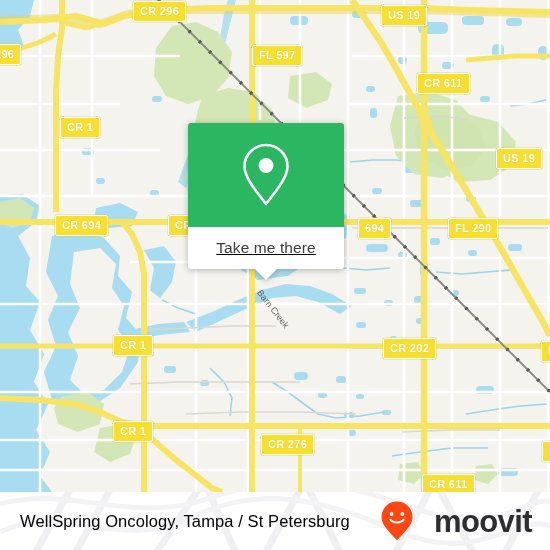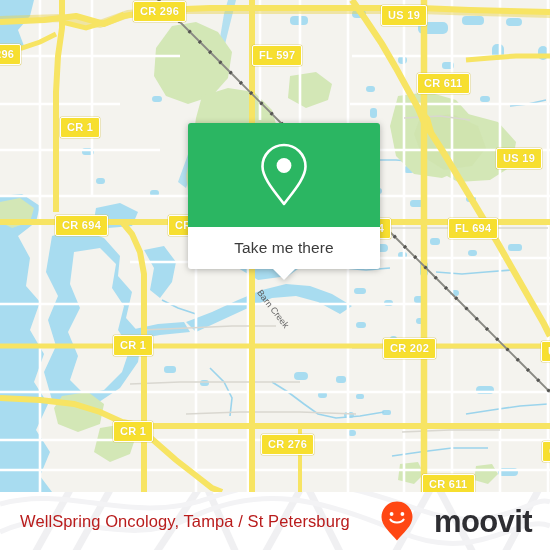--- a/index.html
+++ b/index.html
@@ -61,23 +61,24 @@
     font-size: 9px;
     color: #5e5e5e;
     white-space: nowrap;
     transform-origin: left center;
   }
 
   
   #callout {
     position: absolute;
     left: 188px; top: 123px;
-    width: 192px;
+    width: 156px;
     z-index: 40;
     filter: drop-shadow(0 1px 3px rgba(0,0,0,0.28));
+    text-decoration: underline;
   }
   #callout-head {
     height: 104px;
     background: #2bb662;
     border-radius: 3px 3px 0 0;
     display: flex;
     align-items: center;
     justify-content: center;
   }
   #callout-foot {
@@ -114,21 +115,21 @@
   #footer-watermark {
     position: absolute;
     left: 0; top: 0; width: 550px; height: 58px;
     opacity: 1;
   }
   #footer-title {
     position: absolute;
     left: 20px; top: 50%;
     transform: translateY(-50%);
     font-size: 16.5px;
-    color: #b91c1c;
+    color: #000000;
     letter-spacing: .1px;
     white-space: nowrap;
     z-index: 3;
   }
   #moovit-logo {
     position: absolute;
     right: 18px; top: 50%;
     transform: translateY(-50%);
     display: flex;
     align-items: center;
@@ -386,21 +387,21 @@
     <div id="shield-layer">
         <div class="shield" style="left: 133px; top: 1px;">CR 296</div>
         <div class="shield" style="left: -12px; top: 44px;">296</div>
         <div class="shield" style="left: 252px; top: 45px;">FL 597</div>
         <div class="shield" style="left: 417px; top: 73px;">CR 611</div>
         <div class="shield" style="left: 381px; top: 5px;">US 19</div>
         <div class="shield" style="left: 496px; top: 148px;">US 19</div>
         <div class="shield" style="left: 60px; top: 117px;">CR 1</div>
         <div class="shield" style="left: 55px; top: 215px;">CR 694</div>
         <div class="shield" style="left: 168px; top: 215px;">CR 694</div>
-        <div class="shield" style="left: 448px; top: 218px;">FL 694</div>
+        <div class="shield" style="left: 448px; top: 218px;">FL 290</div>
         <div class="shield" style="left: 358px; top: 218px;">694</div>
         <div class="shield" style="left: 383px; top: 338px;">CR 202</div>
         <div class="shield" style="left: 113px; top: 335px;">CR 1</div>
         <div class="shield" style="left: 113px; top: 421px;">CR 1</div>
         <div class="shield" style="left: 261px; top: 434px;">CR 276</div>
         <div class="shield" style="left: 422px; top: 474px;">CR 611</div>
         <div class="shield" style="left: 541px; top: 341px;">U</div>
         <div class="shield" style="left: 542px; top: 441px;">C</div>
       </div>
 

